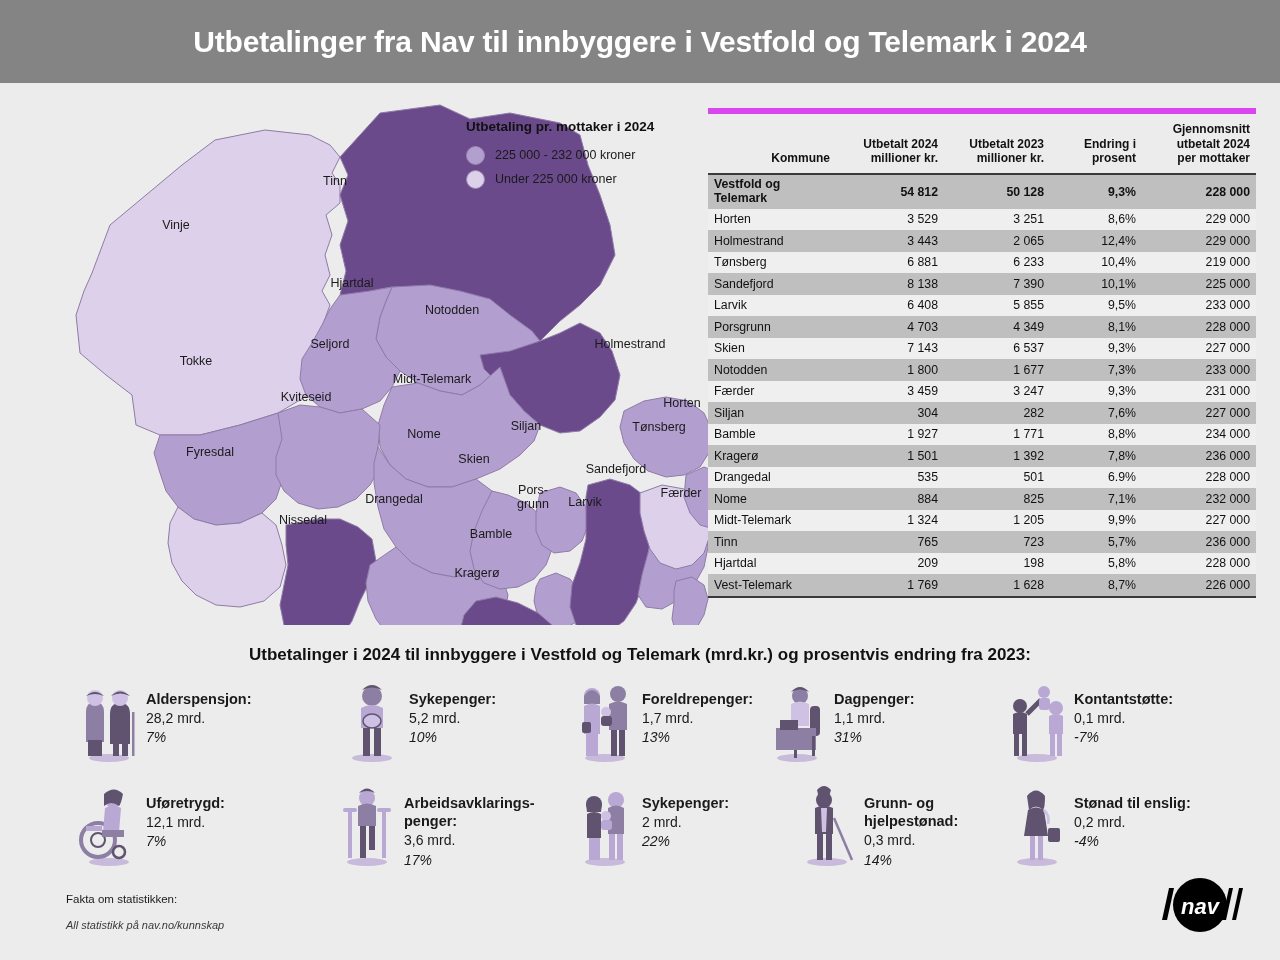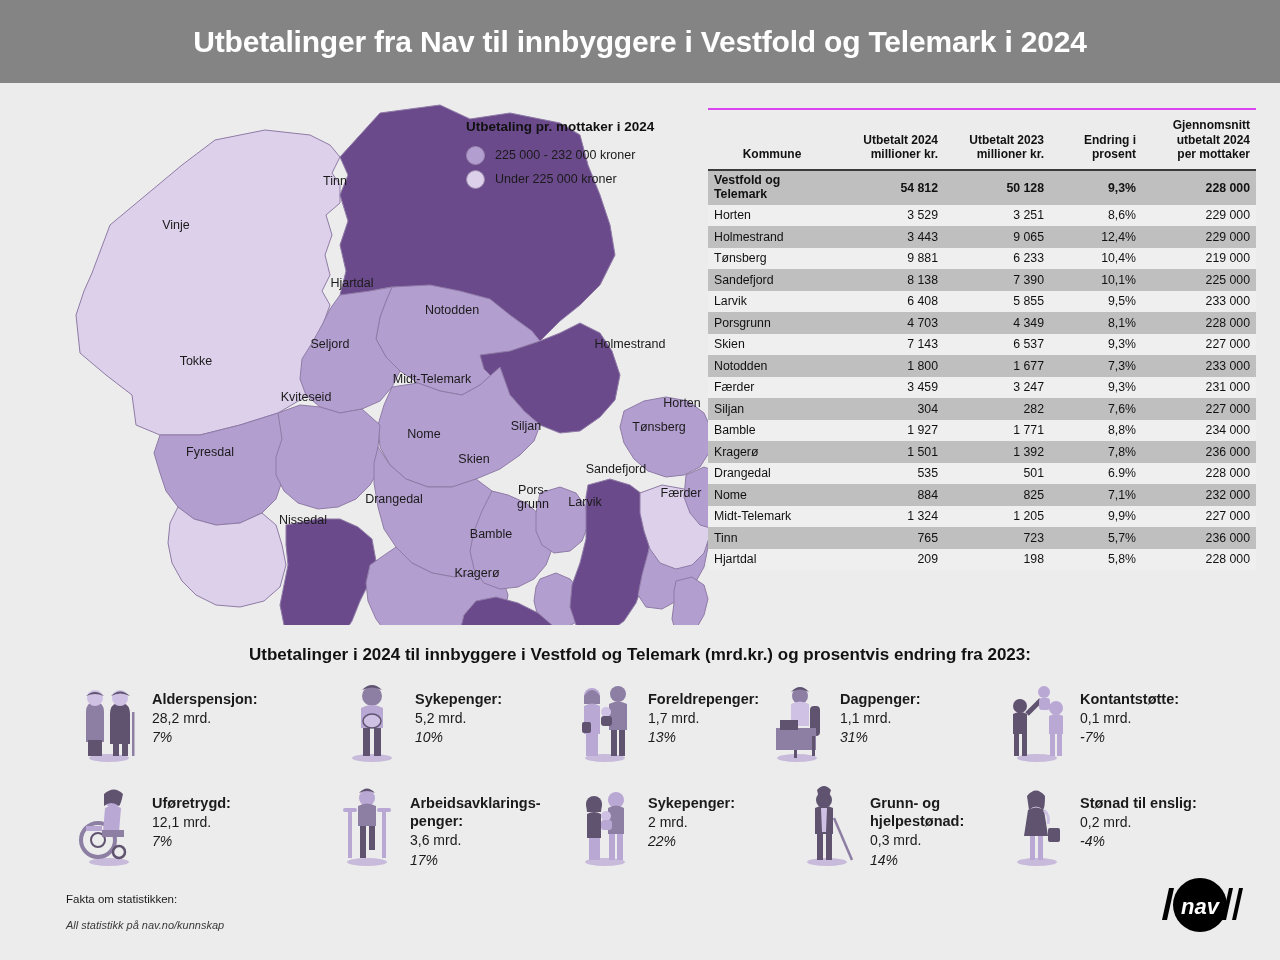--- a/index.html
+++ b/index.html
@@ -41,22 +41,22 @@
   .legend-label { font-size: 12.5px; color: #1a1a1a; }
 
   
   .table-wrap { position: absolute; left: 708px; top: 108px; width: 548px; }
   table.data { width: 548px; border-collapse: collapse; font-size: 12.3px; color: #111; }
   table.data thead th {
     font-weight: bold; font-size: 12px; padding: 4px 6px 7px 6px;
     vertical-align: bottom; line-height: 1.22; border-bottom: 2px solid #3a3a3a;
     background: #ececec;
   }
-  table.data thead tr.top-rule th { border-top: 2px solid #d946ef; padding-top: 8px; }
-  th.c-kommune { text-align: center; width: 128px; }
+  table.data thead tr.top-rule th { border-top: 6px solid #d946ef; padding-top: 8px; }
+  th.c-kommune { text-align: right; width: 128px; }
   th.c-num { text-align: right; }
   th.c-2024 { width: 108px; }
   th.c-2023 { width: 106px; }
   th.c-endr { width: 92px; }
   th.c-gj { width: 114px; }
   table.data tbody td { padding: 3.5px 6px; line-height: 1.18; }
   td.t-name { text-align: left; }
   td.t-num { text-align: right; }
   tr.stripe td { background: #bfbfbf; }
   tr.plain td { background: #efefef; }
@@ -66,21 +66,21 @@
 
   
   .benefits-title {
     position: absolute; left: 0; top: 645px; width: 1280px; text-align: center;
     font-size: 17px; font-weight: bold; color: #111;
   }
   .benefit {
     position: absolute; display: flex; align-items: flex-start;
   }
   .benefit .ico { width: 74px; height: 88px; flex: none; }
-  .benefit .txt { margin-left: 6px; padding-top: 14px; }
+  .benefit .txt { padding-top: 14px; }
   .benefit .b-name { font-size: 14.5px; font-weight: bold; color: #1a1a1a; line-height: 1.25; white-space: pre-line; }
   .benefit .b-amount { font-size: 14px; color: #1a1a1a; line-height: 1.45; }
   .benefit .b-change { font-size: 14px; font-style: italic; color: #1a1a1a; line-height: 1.4; }
 
   
   .footer { position: absolute; left: 66px; top: 893px; }
   .footer .f-title { font-size: 11.5px; font-weight: normal; color: #1a1a1a; }
   .footer .f-sub { font-size: 11px; font-style: italic; color: #3a3a3a; margin-top: 14px; }
 
   .logo { position: absolute; left: 1152px; top: 872px; width: 96px; height: 72px; }
@@ -186,27 +186,27 @@
           <tr class="plain">
             <td class="t-name">Horten</td>
             <td class="t-num">3 529</td>
             <td class="t-num">3 251</td>
             <td class="t-num">8,6%</td>
             <td class="t-num">229 000</td>
           </tr>
           <tr class="stripe">
             <td class="t-name">Holmestrand</td>
             <td class="t-num">3 443</td>
-            <td class="t-num">9 065</td>
+            <td class="t-num">2 065</td>
             <td class="t-num">12,4%</td>
             <td class="t-num">229 000</td>
           </tr>
           <tr class="plain">
             <td class="t-name">Tønsberg</td>
-            <td class="t-num">9 881</td>
+            <td class="t-num">6 881</td>
             <td class="t-num">6 233</td>
             <td class="t-num">10,4%</td>
             <td class="t-num">219 000</td>
           </tr>
           <tr class="stripe">
             <td class="t-name">Sandefjord</td>
             <td class="t-num">8 138</td>
             <td class="t-num">7 390</td>
             <td class="t-num">10,1%</td>
             <td class="t-num">225 000</td>
@@ -294,20 +294,27 @@
             <td class="t-num">723</td>
             <td class="t-num">5,7%</td>
             <td class="t-num">236 000</td>
           </tr>
           <tr class="plain">
             <td class="t-name">Hjartdal</td>
             <td class="t-num">209</td>
             <td class="t-num">198</td>
             <td class="t-num">5,8%</td>
             <td class="t-num">228 000</td>
+          </tr>
+          <tr class="stripe last">
+            <td class="t-name">Vest-Telemark</td>
+            <td class="t-num">1 769</td>
+            <td class="t-num">1 628</td>
+            <td class="t-num">8,7%</td>
+            <td class="t-num">226 000</td>
           </tr>
         </tbody>
     </table>
   </div>
 
   <div class="benefits-title">Utbetalinger i 2024 til innbyggere i Vestfold og Telemark (mrd.kr.) og prosentvis endring fra 2023:</div>
   <div id="benefits">
       <div class="benefit" style="left: 72px; top: 676px;">
         <div class="ico"><svg viewBox="0 0 74 88" width="74" height="88">
             <ellipse cx="37" cy="82" rx="20" ry="4" fill="#c8bada"></ellipse>

